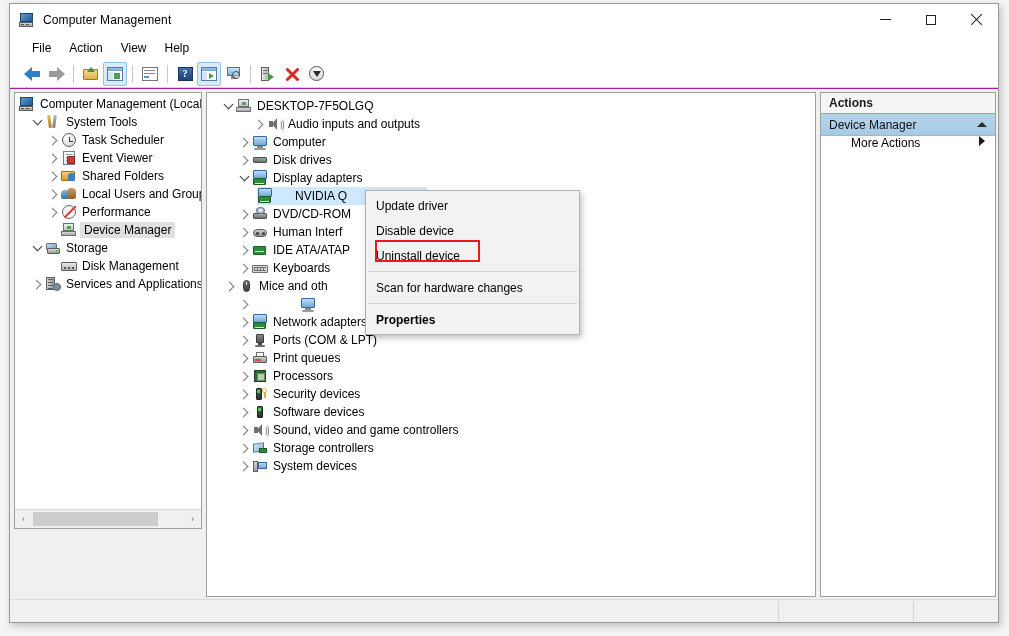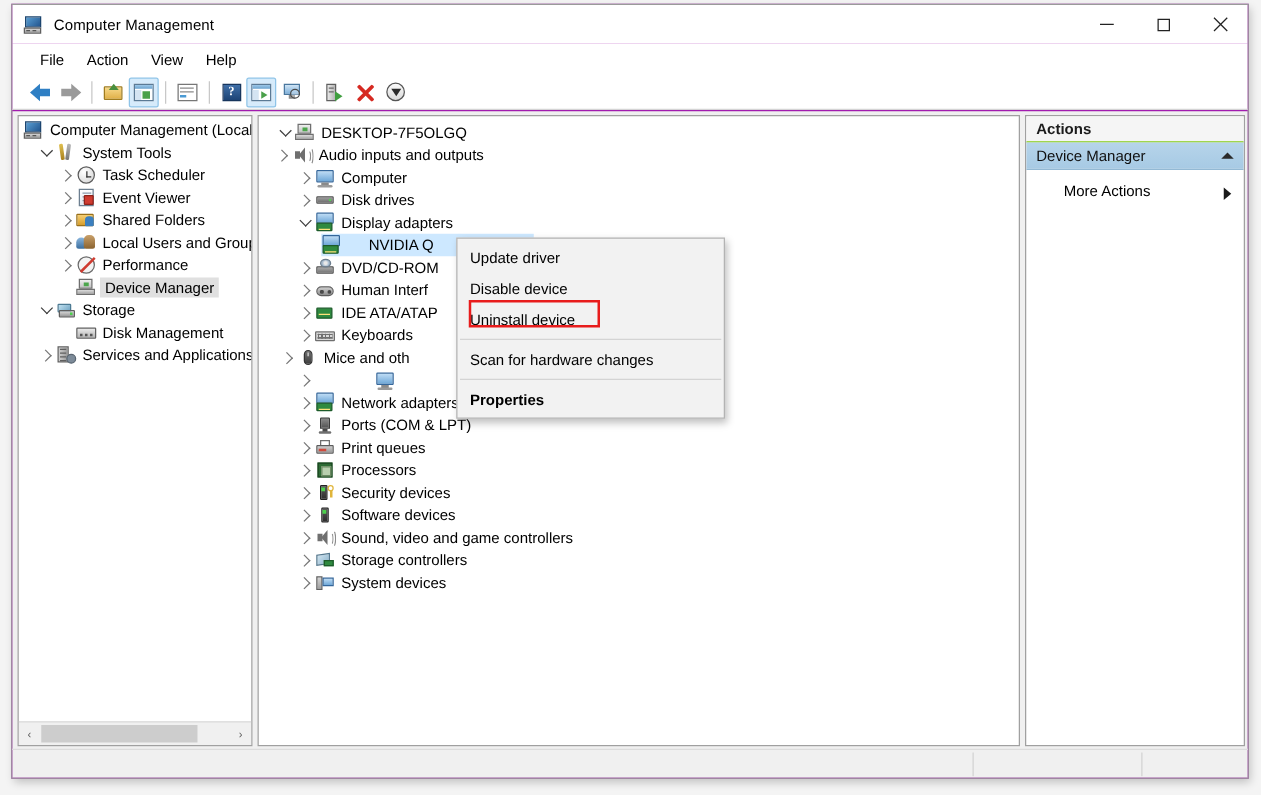--- a/index.html
+++ b/index.html
@@ -147,21 +147,21 @@
     width: 100%;
     height: 511px;
     background: #f0f0f0;
   }
 
   
   .left-panel {
     position: absolute;
     left: 4px; top: 3px;
     width: 188px;
-    height: 505px;
+    height: 437px;
     background: #ffffff;
     border: 1px solid #a0a0a0;
     box-sizing: border-box;
     overflow: hidden;
   }
   .left-tree {
     position: absolute;
     left: 0; top: 2px;
     width: 186px;
     height: 481px;
@@ -241,21 +241,21 @@
   .actions-group .label { flex: 1; }
   .tri-up {
     width: 0; height: 0;
     border-left: 5px solid transparent;
     border-right: 5px solid transparent;
     border-bottom: 5px solid #2a2a2a;
   }
   .actions-item {
     height: 24px;
     display: flex;
-    align-items: flex-end;
+    align-items: flex-start;
     padding: 0 10px 0 30px;
     font-size: 12px;
     color: #000;
     cursor: default;
   }
   .actions-item .label { flex: 1; }
   .tri-right {
     width: 0; height: 0;
     border-top: 5px solid transparent;
     border-bottom: 5px solid transparent;
@@ -1333,21 +1333,21 @@
             <span class="exp">
                 <span class="chev open"></span>
               </span>
             <span class="ticon">
               <span class="dm-mon"></span>
                 <span class="dm-base"></span>
             </span>
             <span class="tlabel">DESKTOP-7F5OLGQ</span>
           </div>
 
-          <div class="trow" style="padding-left:11px;">
+          <div class="trow" style="padding-left:44px;">
             <span class="exp">
                 <span class="chev"></span>
               </span>
             <span class="ticon">
               <span class="spk-body"></span>
                 <span class="spk-cone"></span>
                 <span class="spk-w1"></span>
                 <span class="spk-w2"></span>
             </span>
             <span class="tlabel">Audio inputs and outputs</span>

